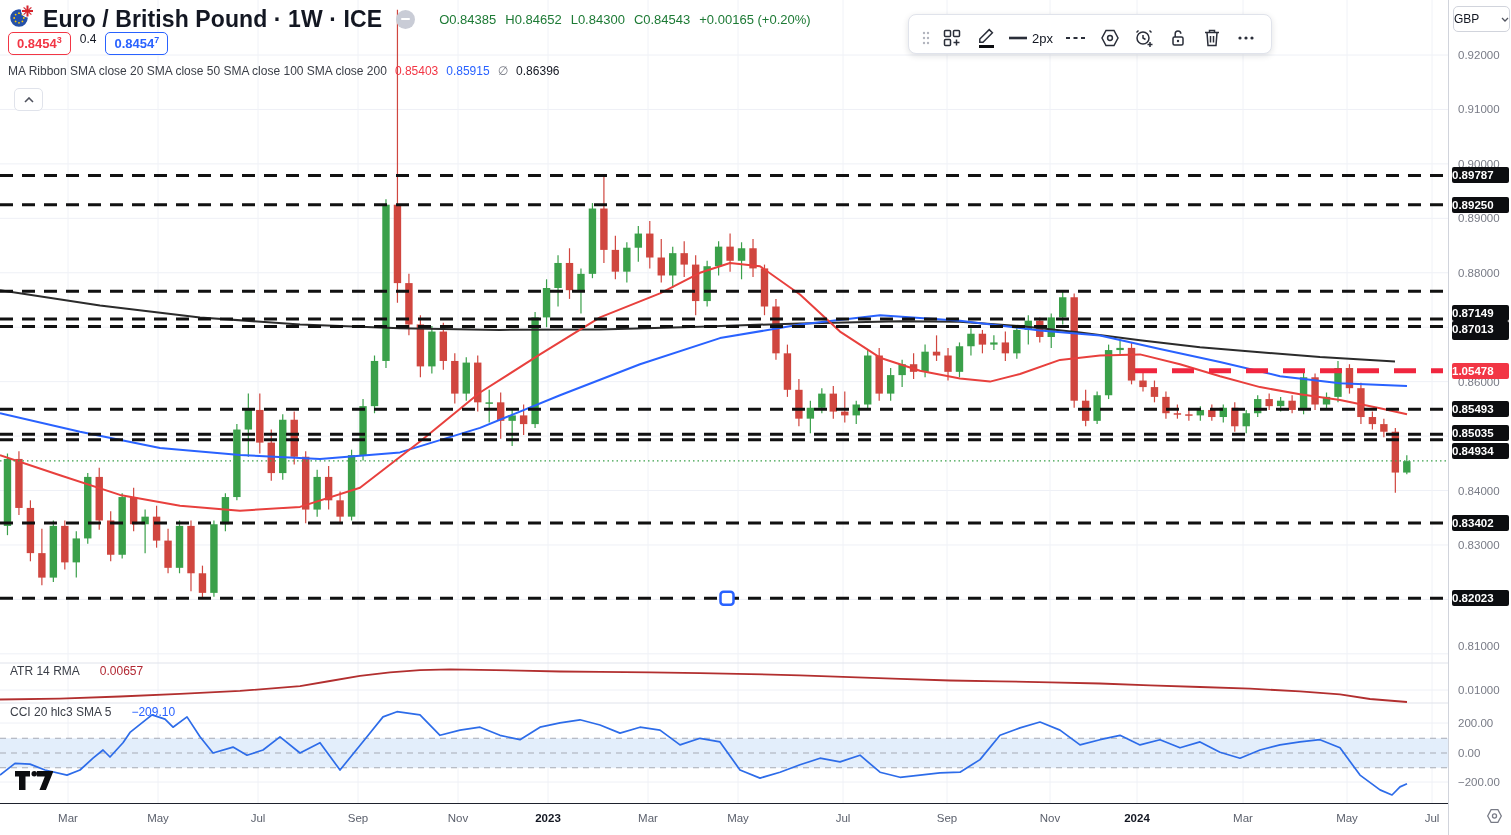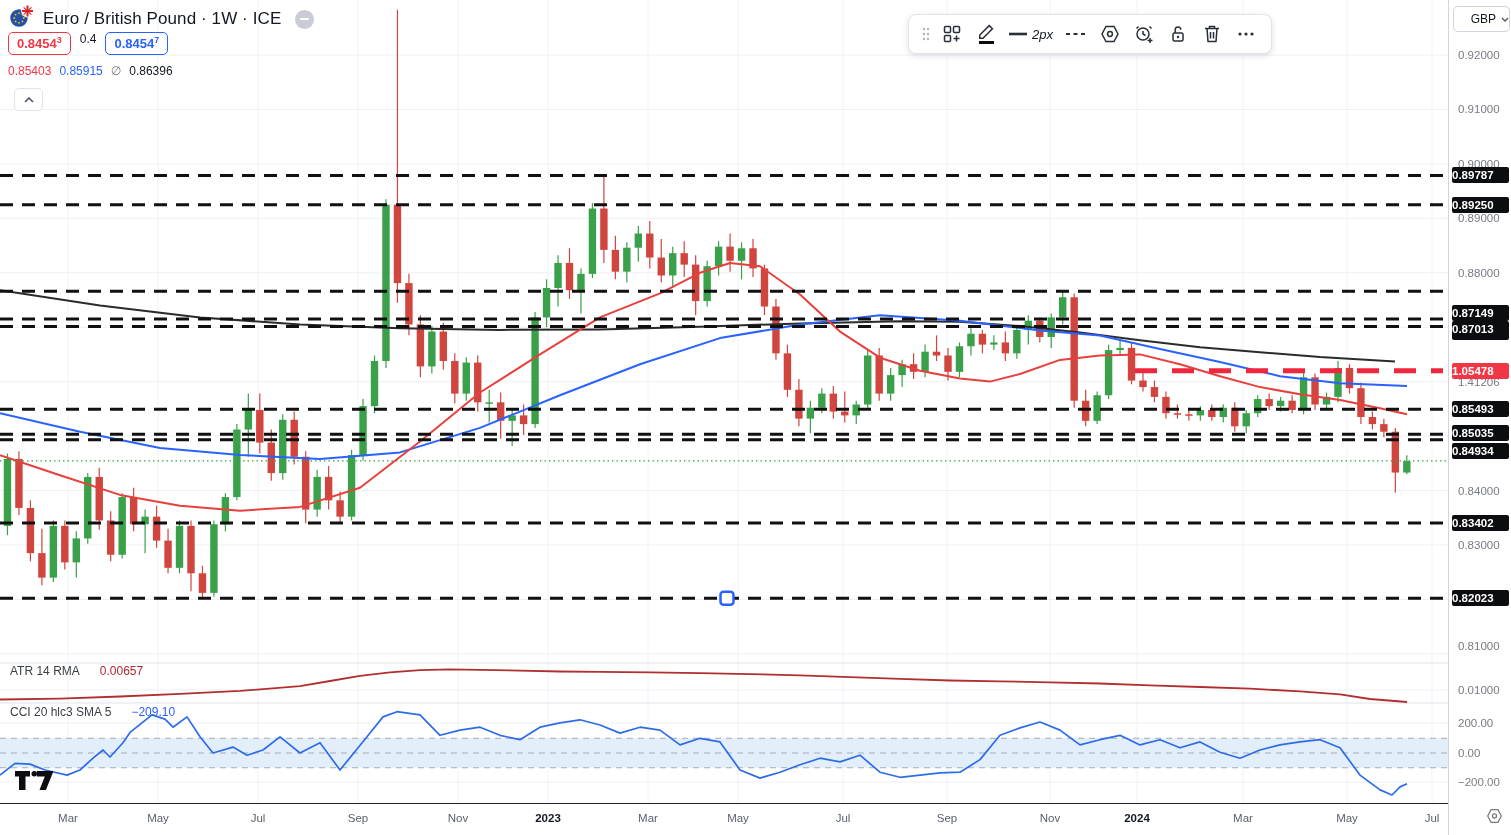--- a/index.html
+++ b/index.html
@@ -2,21 +2,21 @@
 <html><head>
 <meta charset="utf-8">
 <style>
   html,body{margin:0;padding:0;background:#fff;}
   .stage{position:relative;width:1511px;height:835px;background:#fff;overflow:hidden;
          font-family:"Liberation Sans","DejaVu Sans",sans-serif;color:#131722;}
   svg#chart-svg{position:absolute;left:0;top:0;}
   
   .legend{position:absolute;left:8px;top:6px;z-index:5;}
   .lrow1{display:flex;align-items:center;gap:8px;height:26px;}
-  .sym-title{font-size:17px;font-weight:400;color:#131722;letter-spacing:.1px;}
+  .sym-title{font-size:23px;font-weight:700;color:#131722;letter-spacing:.1px;}
   .minus-pill{width:19px;height:19px;border-radius:50%;background:#c9ccd6;display:flex;align-items:center;justify-content:center;margin-left:6px;cursor:pointer;}
   .minus-pill::after{content:"";width:9px;height:2px;background:#fff;border-radius:1px;}
   .ohlc{display:flex;gap:9px;font-size:13px;color:#1d7a35;margin-left:16px;white-space:nowrap;}
   .lrow2{display:flex;gap:9px;margin-top:0;}
   .quote-box{font-size:13px;font-weight:600;padding:2px 8px 3px;border-radius:5px;border:1.5px solid;background:#fff;cursor:pointer;}
   .quote-box sup{font-size:9px;}
   .sell{color:#f23645;border-color:#f23645;}
   .buy{color:#2962ff;border-color:#2962ff;}
   .spread{font-size:12px;color:#131722;}
   .lrow3{display:flex;align-items:center;gap:8px;margin-top:9px;font-size:12px;white-space:nowrap;}
@@ -24,30 +24,30 @@
   .v-red{color:#f23645;} .v-blue{color:#2962ff;} .v-grey{color:#787b86;} .v-dark{color:#131722;}
   .caret-btn{position:absolute;left:14px;top:88px;width:27px;height:21px;border:1px solid #e0e3eb;border-radius:5px;
              background:#fff;display:flex;align-items:center;justify-content:center;cursor:pointer;z-index:5;}
   
   .pane-legend{position:absolute;left:10px;font-size:12px;z-index:5;display:flex;gap:20px;white-space:nowrap;}
   .pane-legend .plabel{color:#3a3e47;}
   .atr-leg{top:664px;} .atr-leg .pval{color:#b22833;}
   .cci-leg{top:705px;} .cci-leg .pval{color:#2962ff;}
   
   .float-toolbar{position:absolute;left:908px;top:14px;height:38px;background:#fff;border:1px solid #e0e3eb;
-     border-radius:8px;box-shadow:0 2px 6px rgba(20,23,34,.12);display:flex;align-items:center;
-     padding:0 10px;gap:4px;z-index:6;font-style:italic;}
+     border-radius:8px;box-shadow:0 2px 6px rgba(20,23,34,.12);display:flex;align-items:flex-end;
+     padding:0 10px;gap:4px;z-index:6;}
   .tb-item{display:flex;align-items:center;justify-content:center;width:30px;height:30px;border-radius:5px;cursor:pointer;}
   .tb-wide{width:auto;padding:0 4px;gap:5px;}
   .tb-label{font-size:13px;color:#131722;}
   .drag-dots{width:14px;}
   
   .price-axis{position:absolute;left:1448px;top:0;width:63px;height:835px;background:#fff;border-left:1px solid #d1d4dc;z-index:4;}
   .gbp-btn{position:absolute;left:4px;top:6px;width:55px;height:24px;border:1px solid #d1d4dc;border-radius:5px;
-     display:flex;align-items:center;justify-content:flex-end;gap:5px;font-size:12px;color:#131722;cursor:pointer;background:#fff;}
+     display:flex;align-items:center;justify-content:space-between;gap:5px;font-size:12px;color:#131722;cursor:pointer;background:#fff;}
   .tick{position:absolute;left:9px;transform:translateY(-50%);font-size:11.5px;color:#787b86;white-space:nowrap;}
   .plabel-black,.plabel-red{position:absolute;left:3px;width:57px;transform:translateY(-50%);text-align:left;
      font-size:11.5px;font-weight:700;color:#fff;background:#0c0d10;border-radius:2px;padding:2px 0;}
   .plabel-red{background:#f23645;}
   .axis-gear{position:absolute;right:9px;top:808px;cursor:pointer;}
   
   .time-axis{position:absolute;left:0;top:803px;width:1511px;height:32px;background:#fff;border-top:1.5px solid #1e222d;z-index:3;padding-left:40px;}
   .tlabel{position:absolute;top:8px;transform:translateX(-50%);font-size:11.5px;color:#5c616d;cursor:ew-resize;}
   .tlabel.year{color:#131722;font-weight:600;}
   .tv-logo{position:absolute;left:15px;top:771px;z-index:5;cursor:pointer;}
@@ -390,27 +390,35 @@
               <line x1="23.4" y1="2.4" x2="15.6" y2="9.6"></line>
           </g>
           <g stroke="#d8232a" stroke-width="2">
             <line x1="19.5" y1="0.5" x2="19.5" y2="11.5"></line>
               <line x1="14" y1="6" x2="25" y2="6"></line>
           </g>
         </svg>
       </span>
       <span class="sym-title">Euro / British Pound · 1W · ICE</span>
       <span class="minus-pill"></span>
+      <span class="ohlc">
+        <span>O0.84385</span>
+        <span>H0.84652</span>
+        <span>L0.84300</span>
+        <span>C0.84543</span>
+        <span>+0.00165 (+0.20%)</span>
+      </span>
     </div>
     <div class="lrow2">
       <span class="quote-box sell"><span>0.8454</span><sup>3</sup></span>
       <span class="spread">0.4</span>
       <span class="quote-box buy"><span>0.8454</span><sup>7</sup></span>
     </div>
     <div class="lrow3">
+      <span class="ma-label">MA Ribbon SMA close 20 SMA close 50 SMA close 100 SMA close 200</span>
       <span class="v-red">0.85403</span>
       <span class="v-blue">0.85915</span>
       <span class="v-grey">∅</span>
       <span class="v-dark">0.86396</span>
     </div>
   </div>
   <div class="caret-btn">
     <svg width="10" height="6" viewBox="0 0 10 6">
         <polyline points="1,5 5,1 9,5" fill="none" stroke="#50535e" stroke-width="1.6"></polyline>
       </svg>
@@ -509,21 +517,21 @@
       <svg width="8" height="5" viewBox="0 0 8 5">
           <polyline points="1,1 4,4 7,1" fill="none" stroke="#50535e" stroke-width="1.3"></polyline>
         </svg>
     </div>
     <div id="axis-labels">
         <div class="tick" style="top: 55px;">0.92000</div>
         <div class="tick" style="top: 109.44px;">0.91000</div>
         <div class="tick" style="top: 163.88px;">0.90000</div>
         <div class="tick" style="top: 218.32px;">0.89000</div>
         <div class="tick" style="top: 272.76px;">0.88000</div>
-        <div class="tick" style="top: 381.64px;">1.41206</div>
+        <div class="tick" style="top: 381.64px;">0.86000</div>
         <div class="tick" style="top: 490.52px;">0.84000</div>
         <div class="tick" style="top: 544.96px;">0.83000</div>
         <div class="tick" style="top: 646px;">0.81000</div>
         <div class="tick" style="top: 690px;">0.01000</div>
         <div class="tick" style="top: 723px;">200.00</div>
         <div class="tick" style="top: 753px;">0.00</div>
         <div class="tick" style="top: 782px;">−200.00</div>
         <div class="plabel-black" style="top: 175.476px;">0.89787</div>
         <div class="plabel-black" style="top: 204.71px;">0.89250</div>
         <div class="plabel-black" style="top: 291.324px; margin-top: 41px;">0.87659</div>

